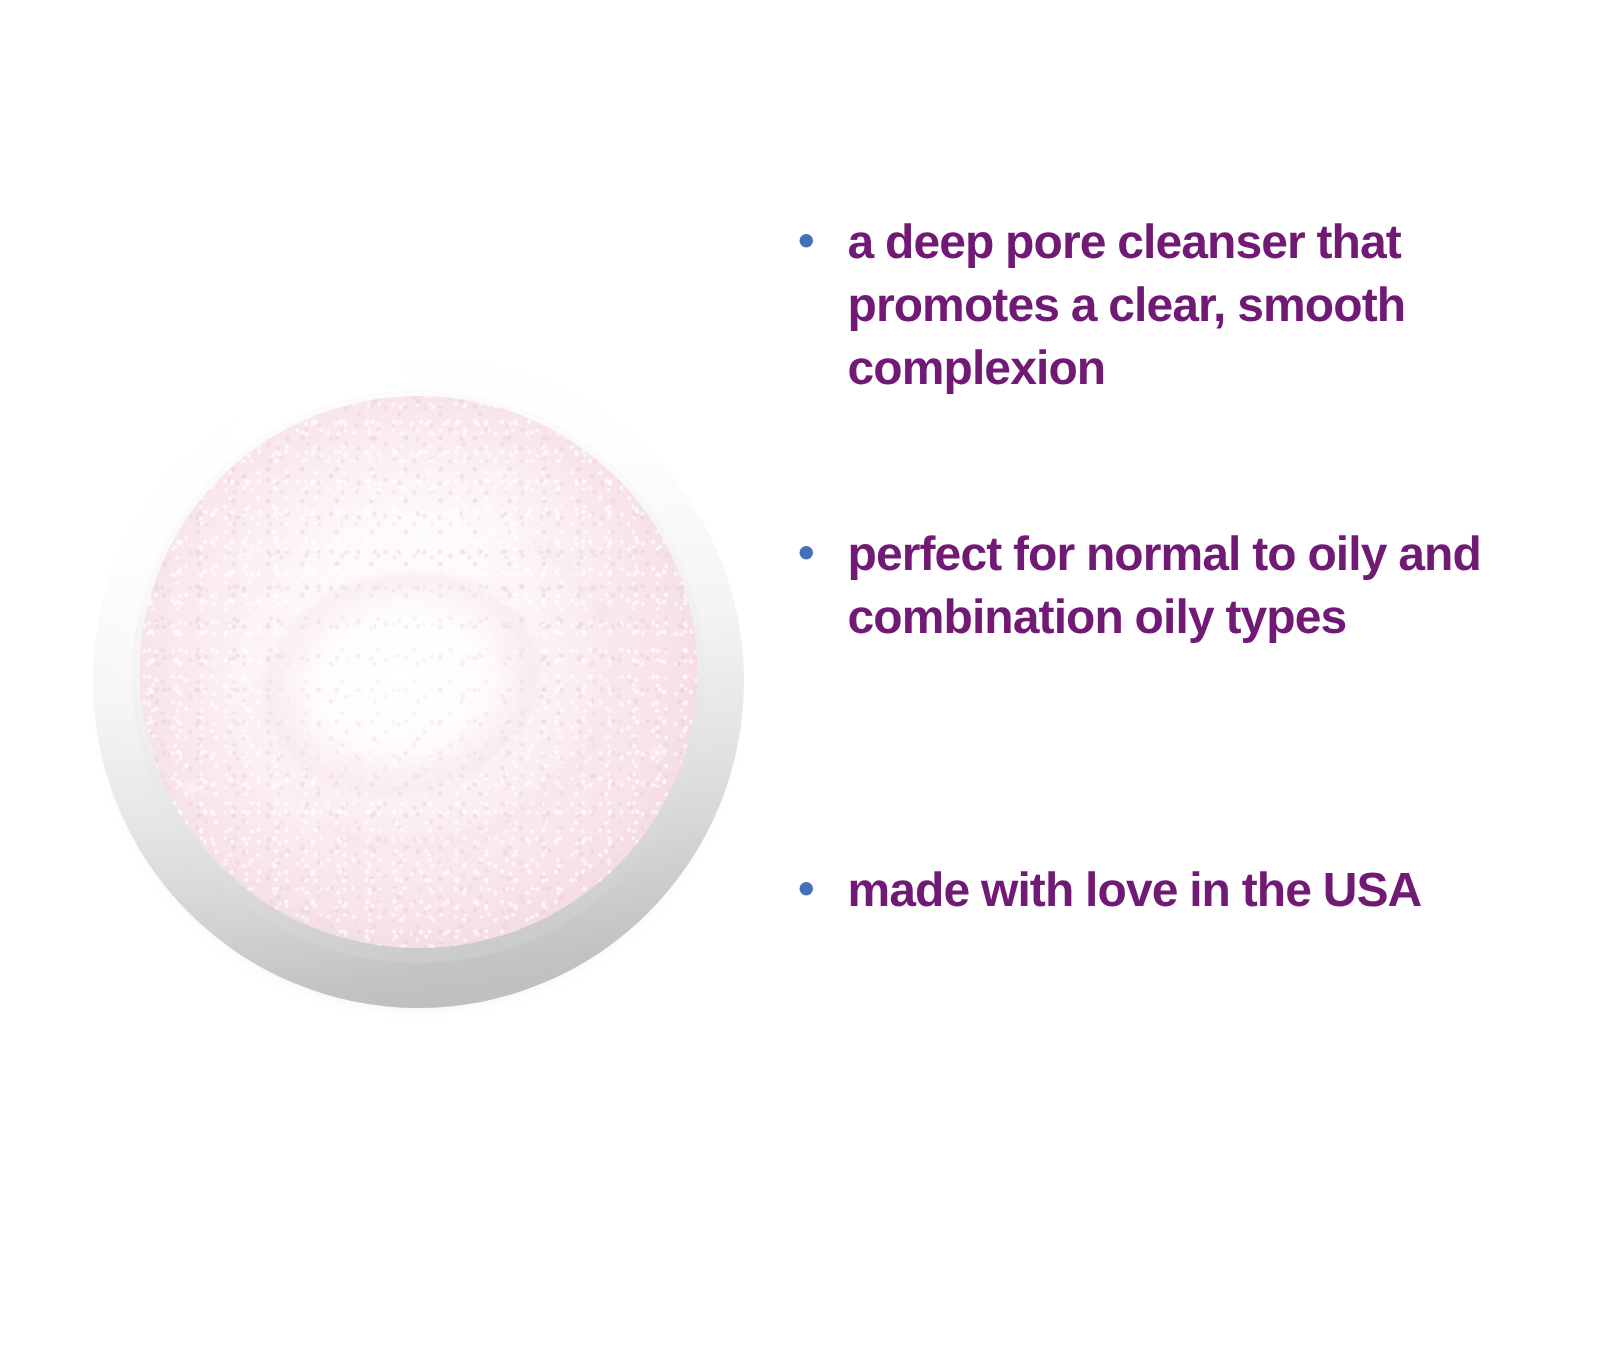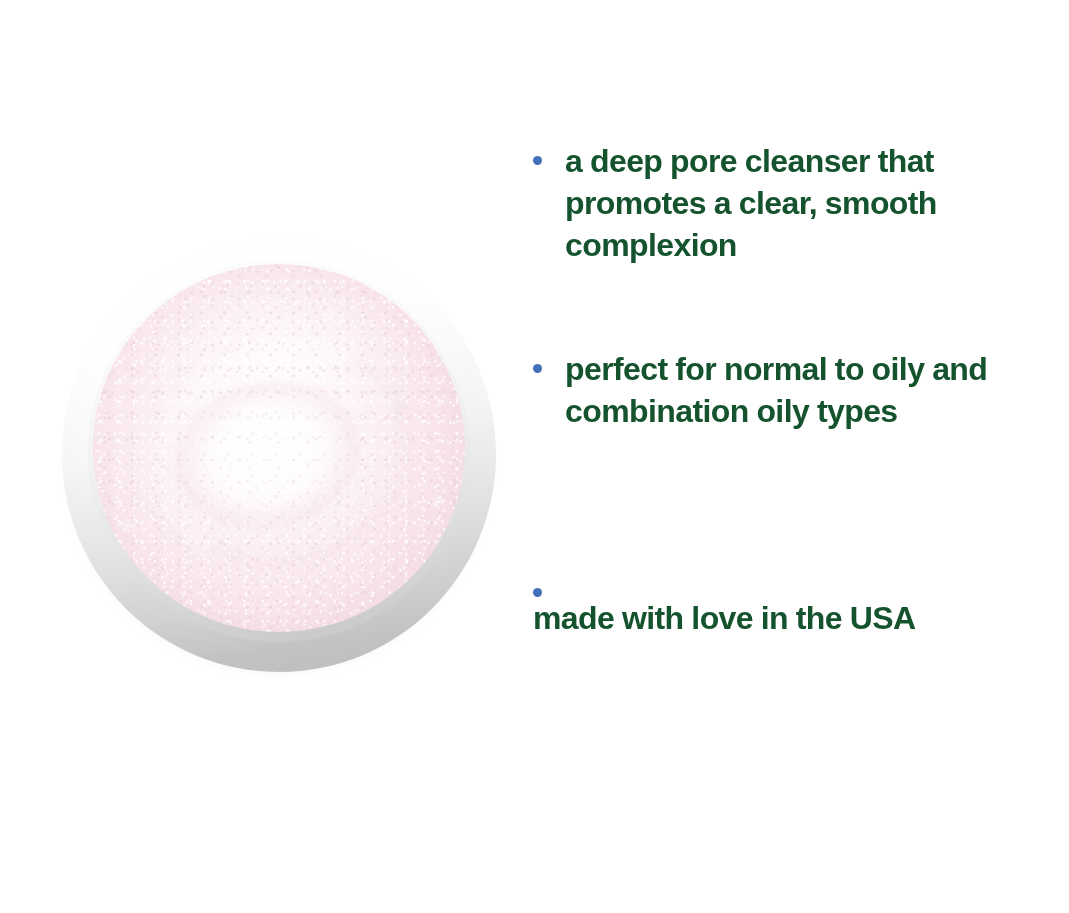--- a/index.html
+++ b/index.html
@@ -217,35 +217,35 @@
     left: 533px;
     top: 140px;
     width: 536px;
   }
 
   .feature-item {
     display: flex;
     align-items: flex-start;
     margin-bottom: 140px;
   }
-  .feature-item:last-child { margin-bottom: 0; flex-direction: column; }
+  .feature-item:last-child { margin-bottom: 0; }
 
   .feature-bullet {
     flex: 0 0 auto;
     width: 9px;
     height: 9px;
     border-radius: 50%;
     background: #4370b8;
     margin-top: 16px;
     margin-right: 23px;
   }
 
   .feature-text {
     flex: 1 1 auto;
-    color: #14532d;
+    color: #701a75;
     font-family: "Liberation Sans", sans-serif;
     font-size: 32px;
     font-weight: bold;
     line-height: 42px;
     letter-spacing: -0.6px;
     word-spacing: -0.5px;
   }
 
   
   .feature-item-1 { margin-bottom: 0; }

